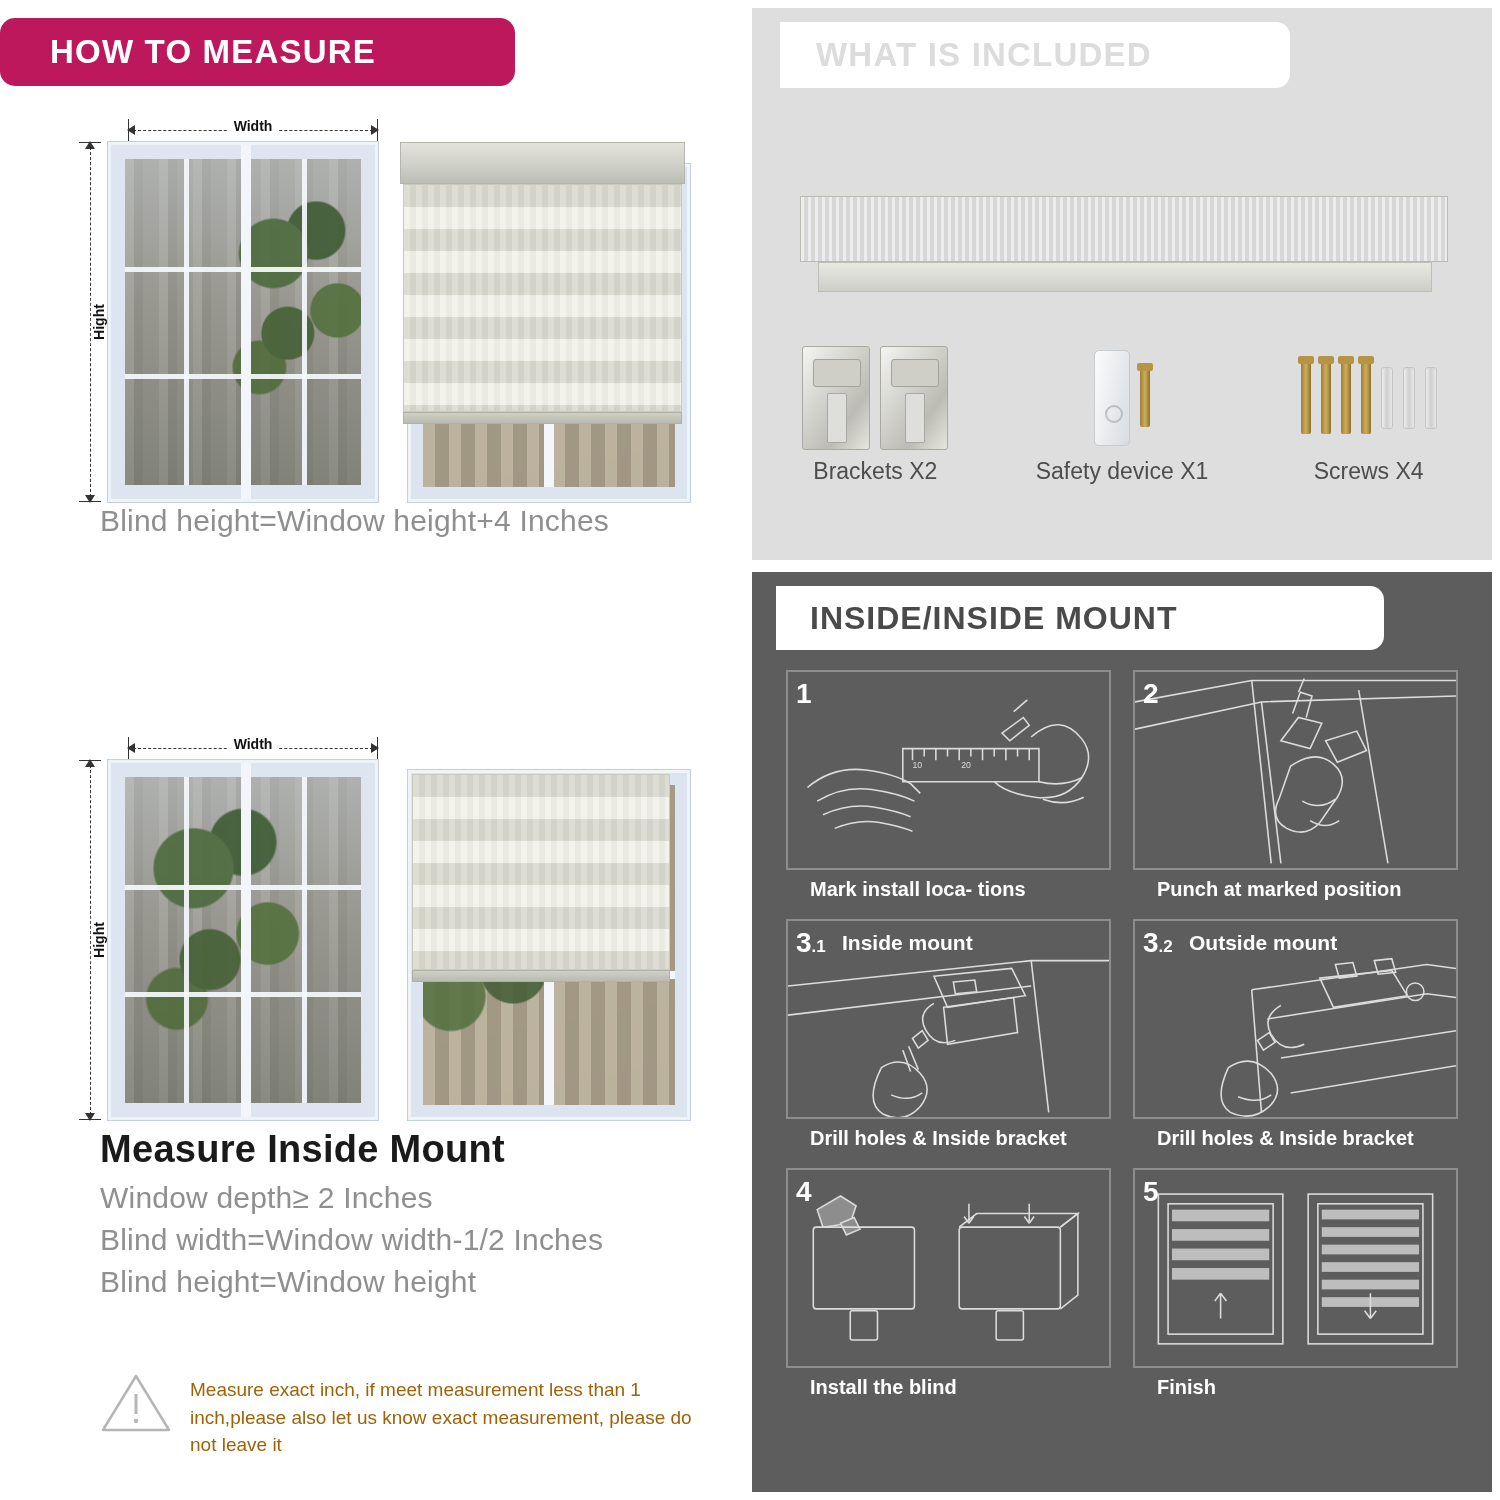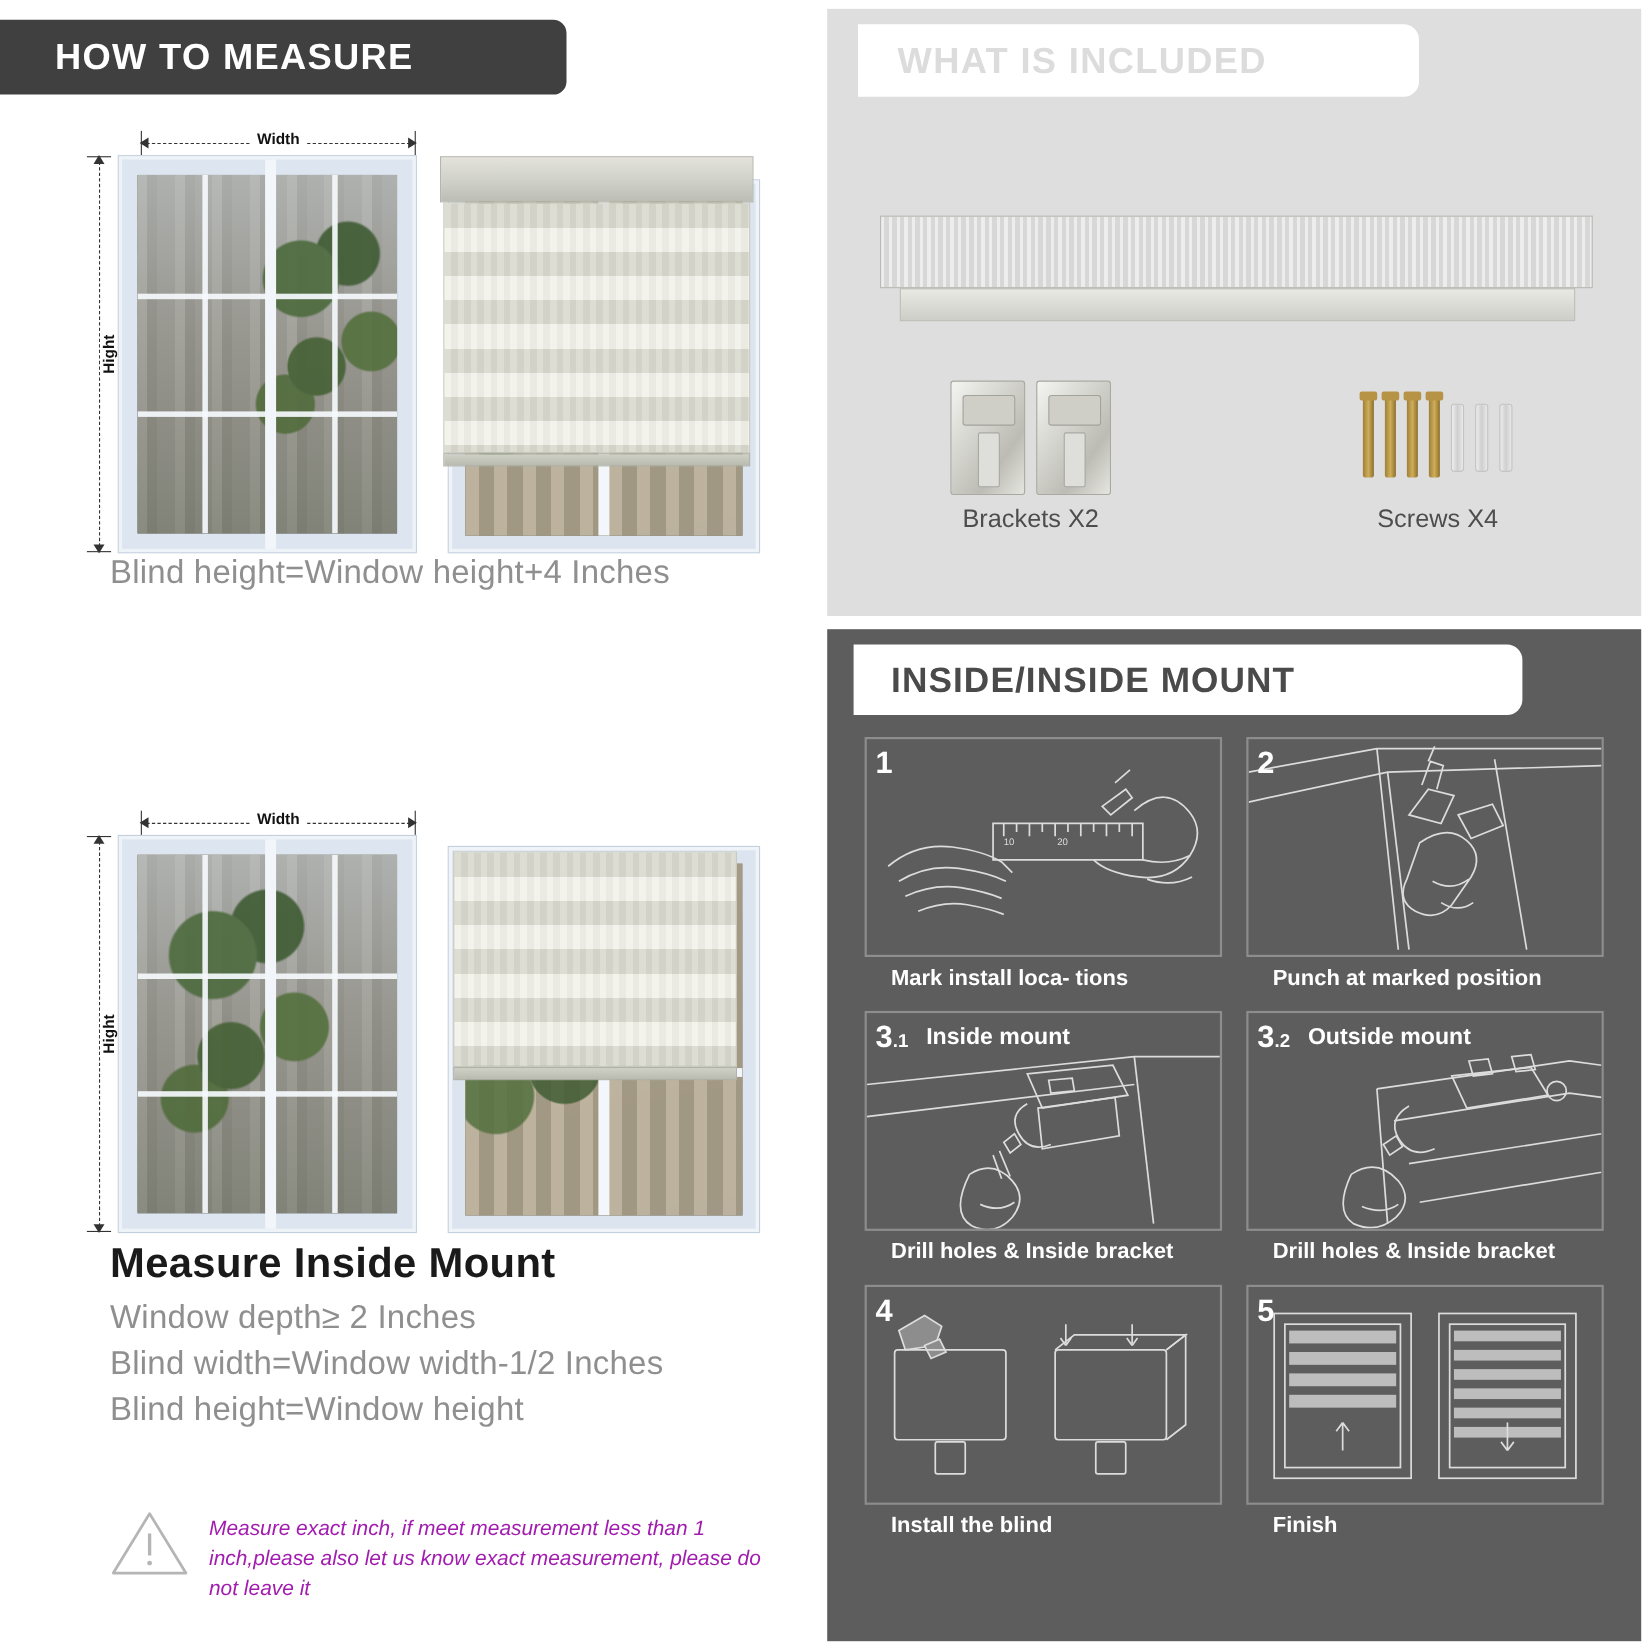--- a/index.html
+++ b/index.html
@@ -11,23 +11,23 @@
   }
   .page { position: relative; width: 1500px; height: 1500px; }
 
   
   .left-panel {
     position: absolute; left: 0; top: 0; width: 740px; height: 1500px;
     background: #ffffff;
   }
   .hdr-grey {
     position: absolute; left: 0; top: 18px; width: 515px; height: 68px;
-    background: #404040;
+    background: #be185d;
     border-top-right-radius: 12px; border-bottom-right-radius: 12px;
-    display: flex; align-items: center;
+    display: flex; align-items: center; border-radius: 15px;
   }
   .hdr-grey span {
     color: #ffffff; font-size: 33px; font-weight: bold; letter-spacing: 1.2px;
     padding-left: 50px;
   }
 
   
   .mblock { position: absolute; left: 0; width: 740px; }
   .mb1 { top: 104px; }
   .mb2 { top: 722px; }
@@ -196,21 +196,21 @@
   }
 
   .note {
     position: absolute; left: 100px; top: 1372px; width: 600px;
     display: flex; gap: 18px; align-items: flex-start;
   }
   .warn-tri {
     width: 72px; height: 62px; flex: 0 0 72px; position: relative;
   }
   .warn-tri svg { display: block; }
-  .note-text { font-size: 19px; color: #a21caf; line-height: 1.45; padding-top: 4px; font-style: italic; }
+  .note-text { font-size: 19px; color: #a16207; line-height: 1.45; padding-top: 4px; }
 
   
   .v-div {
     position: absolute; left: 740px; top: 0; width: 2px; height: 1500px; background: #ffffff;
   }
 
   
   .rt {
     position: absolute; left: 752px; top: 8px; width: 740px; height: 552px;
     background: #dedede;
@@ -471,20 +471,27 @@
     <div class="parts">
 
       <div class="part">
         <div class="part-art">
           <div class="bracket"></div>
           <div class="bracket"></div>
         </div>
         <div class="part-label">Brackets X2</div>
       </div>
 
+      <div class="part">
+        <div class="part-art">
+          <div class="safety"></div>
+          <div class="screw" style="height:58px;"></div>
+        </div>
+        <div class="part-label">Safety device X1</div>
+      </div>
 
       <div class="part">
         <div class="part-art">
           <div class="screw"></div>
           <div class="screw"></div>
           <div class="screw"></div>
           <div class="screw"></div>
           <div class="anchor"></div>
           <div class="anchor"></div>
           <div class="anchor"></div>

